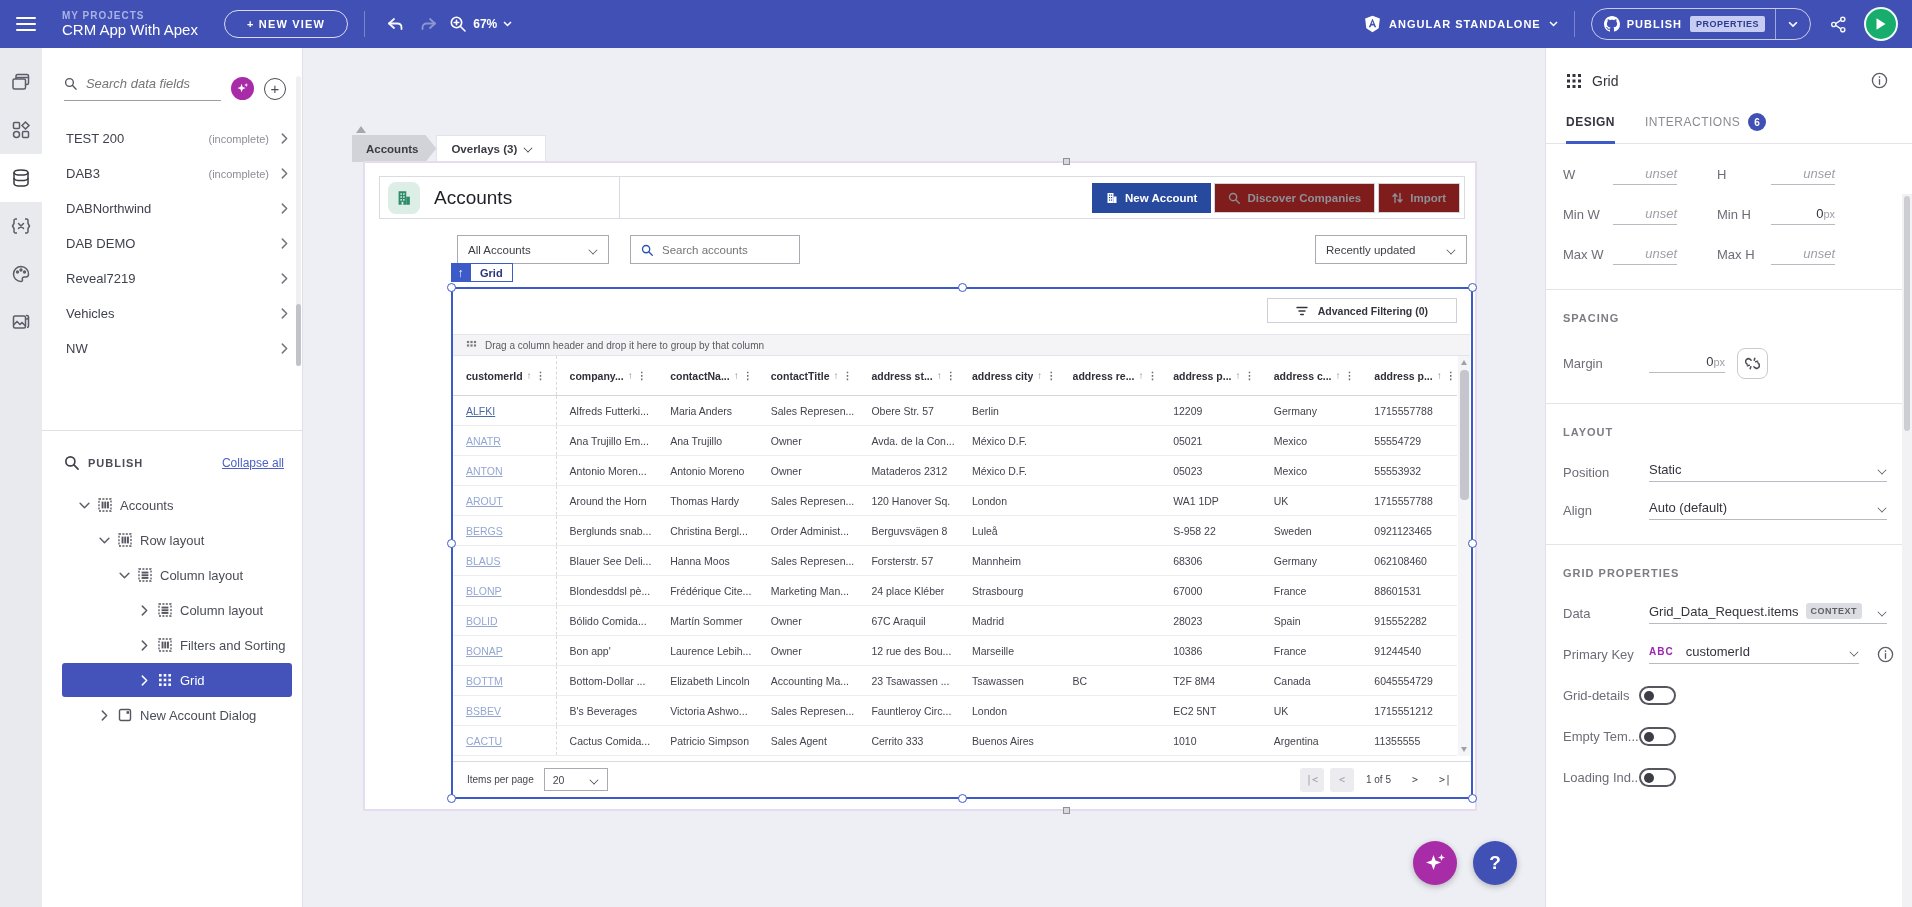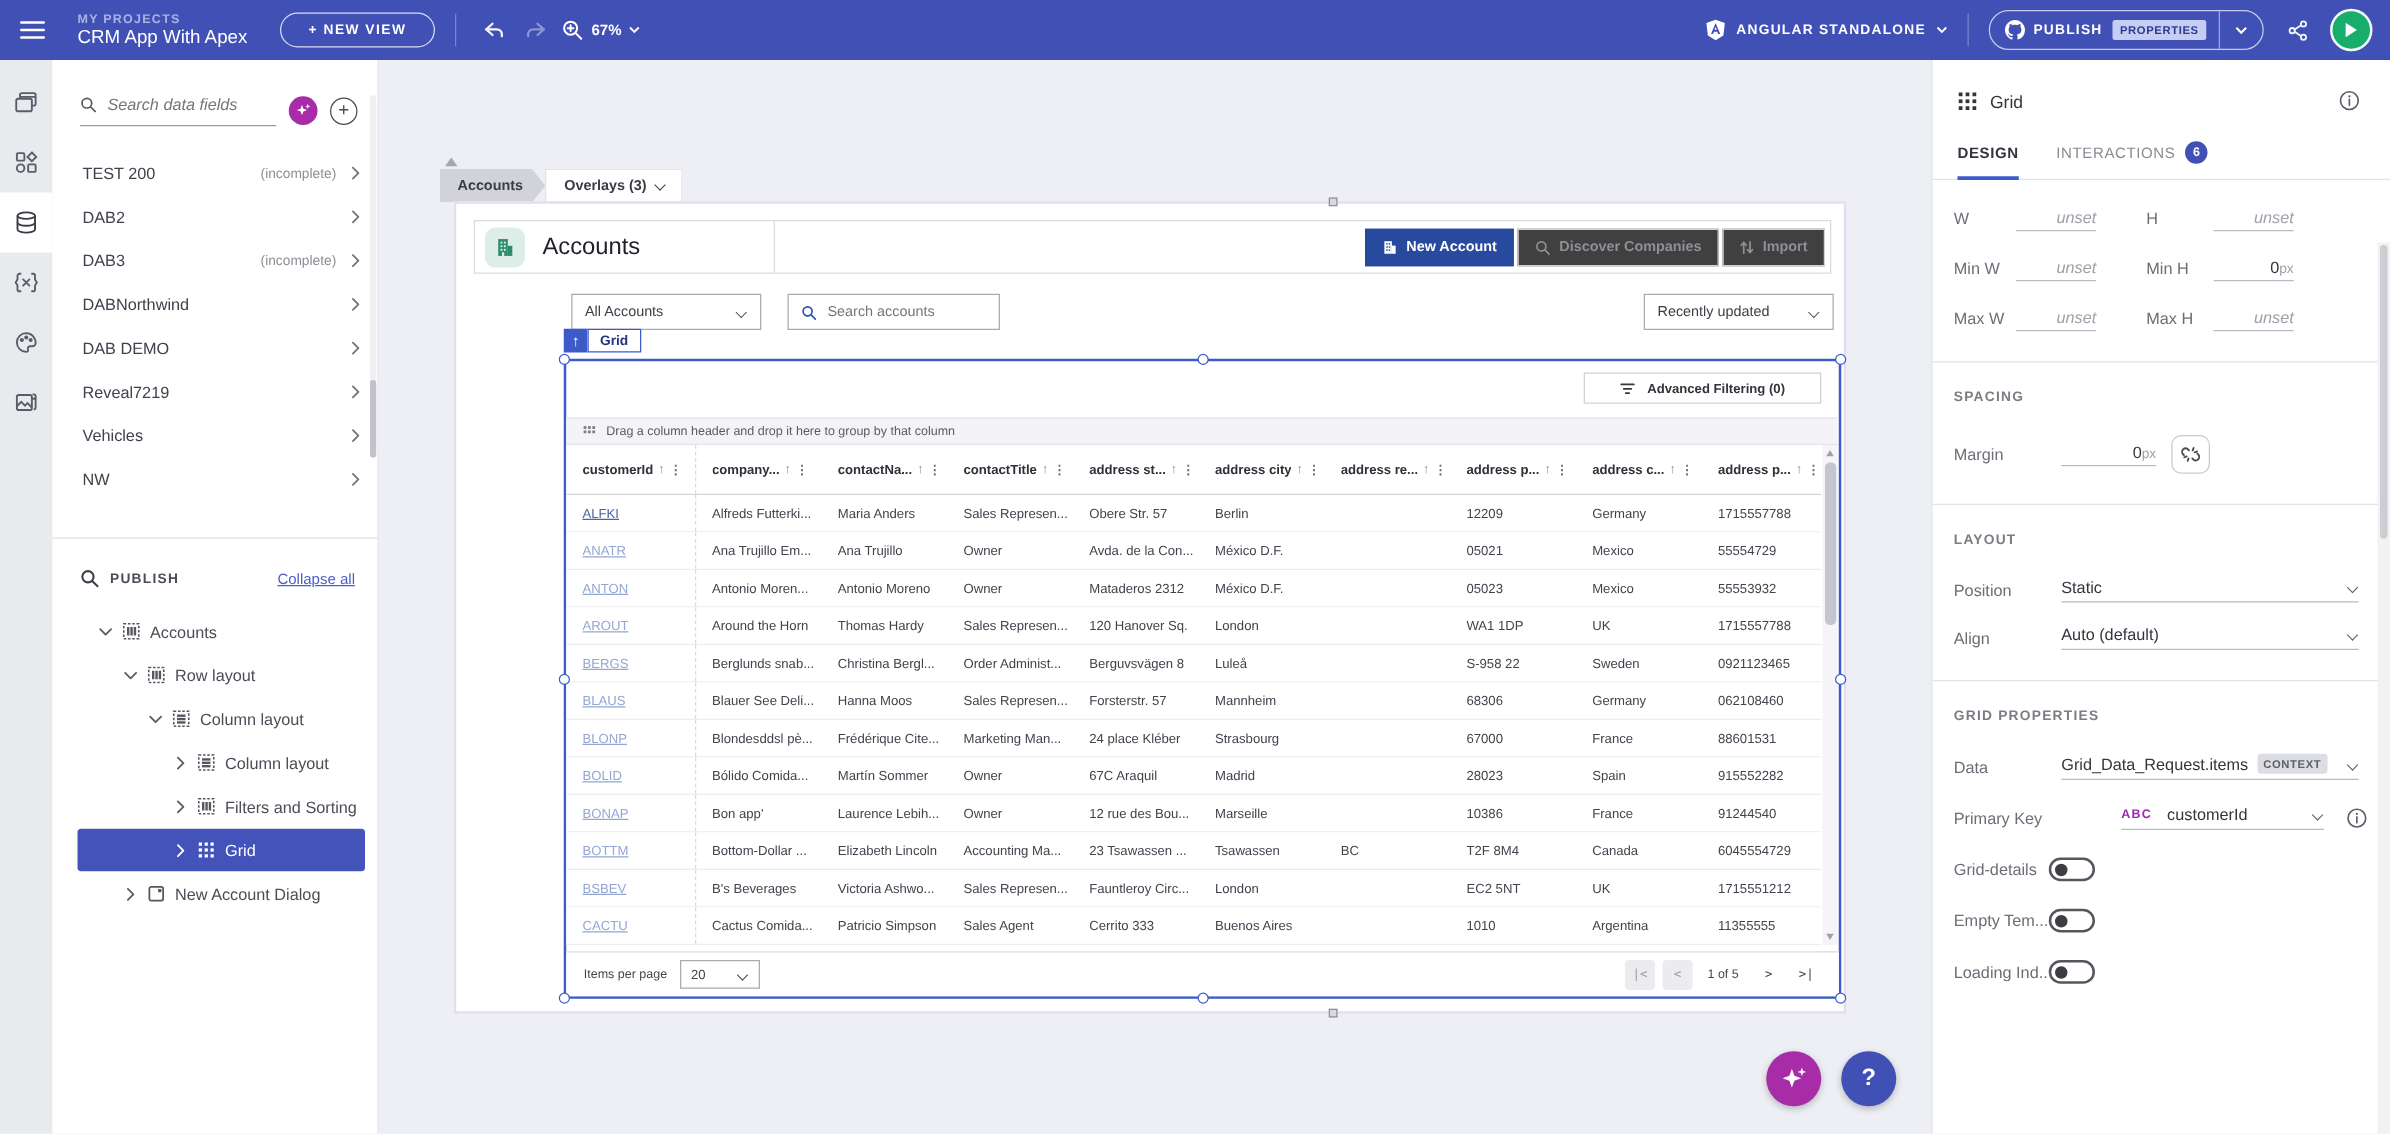--- a/index.html
+++ b/index.html
@@ -72,21 +72,21 @@
   .ctab-overlays { background:#fff; color:#3a3b44; font-size:11.5px; font-weight:bold; display:flex; align-items:center; gap:7px; padding:0 12px 0 14px; cursor:pointer; border:1px solid #e3e4ea; border-bottom:none;}
   .view { position:absolute; left:60px; top:113px; width:1114px; height:650px; background:#fff; border:2px solid #e6dcf0; }
   .view-handle { position:absolute; width:7px; height:7px; background:#d8d9df; border:1px solid #8f9098; }
 
   
   .vheader { position:absolute; left:14px; top:13px; right:10px; height:43px; border:1px solid #dadbe1; display:flex; align-items:center; background:#fff;}
   .vheader-left { width:240px; align-self:stretch; display:flex; align-items:center; gap:14px; padding-left:8px; border-right:1px solid #dadbe1;}
   .vh-icon { width:32px; height:32px; border-radius:8px; background:#ddeee6; display:flex; align-items:center; justify-content:center;}
   .vh-title { font-size:19px; color:#1e1f27; }
   .vh-buttons { margin-left:auto; display:flex; align-items:center; gap:3px; padding-right:4px;}
-  .vbtn { height:30px; display:flex; align-items:center; gap:7px; font-size:11.5px; font-weight:bold; padding:0 13px; cursor:pointer; background:#404040; color:#8f9097; border:1px solid #d2d3d9;}
+  .vbtn { height:30px; display:flex; align-items:center; gap:7px; font-size:11.5px; font-weight:bold; padding:0 13px; cursor:pointer; background:#7f1d1d; color:#8f9097; border:1px solid #d2d3d9;}
   .vbtn.primary { background:#27499e; color:#fff; border-color:#27499e; }
 
   
   .vtoolbar { position:absolute; left:92px; top:72px; width:1010px; height:29px; display:flex; align-items:center;}
   .select-box { height:29px; border:1px solid #a9aab2; background:#fff; display:flex; align-items:center; font-size:11.5px; color:#3c3d46; padding:0 10px; gap:8px; cursor:pointer;}
   .select-box .sel-chev { margin-left:auto; color:#55565e;}
   .vsearch { height:29px; width:170px; border:1px solid #a9aab2; background:#fff; display:flex; align-items:center; gap:9px; padding:0 10px; margin-left:21px;}
   .vsearch input { border:none; outline:none; font-size:11.5px; color:#8b8c94; width:100%; background:transparent; font-family:"Liberation Sans",sans-serif;}
 
   
@@ -313,29 +313,20 @@
           <div class="src-row">
             <span>TEST 200</span>
             <span class="src-note">(incomplete)</span>
             <span class="src-chev">
               <svg width="7" height="11" viewBox="0 0 8 12" fill="none" stroke="currentColor" stroke-width="1.7" stroke-linecap="round" stroke-linejoin="round">
                 <path d="M1.5 1l5 5-5 5"></path>
               </svg>
             </span>
           </div>
           <div class="src-row">
-            <span>DAB2</span>
-            <span class="spacer"></span>
-            <span class="src-chev">
-              <svg width="7" height="11" viewBox="0 0 8 12" fill="none" stroke="currentColor" stroke-width="1.7" stroke-linecap="round" stroke-linejoin="round">
-                <path d="M1.5 1l5 5-5 5"></path>
-              </svg>
-            </span>
-          </div>
-          <div class="src-row">
             <span>DAB3</span>
             <span class="src-note">(incomplete)</span>
             <span class="src-chev">
               <svg width="7" height="11" viewBox="0 0 8 12" fill="none" stroke="currentColor" stroke-width="1.7" stroke-linecap="round" stroke-linejoin="round">
                 <path d="M1.5 1l5 5-5 5"></path>
               </svg>
             </span>
           </div>
           <div class="src-row">
             <span>DABNorthwind</span>
@@ -980,21 +971,21 @@
       <div class="prop-row">
         <span class="prop-label">Data</span>
         <span class="dd-field">
           <span>Grid_Data_Request.items</span>
           <span class="ctx-badge">CONTEXT</span>
           <span class="sel-chev"></span>
         </span>
       </div>
       <div class="prop-row" style="margin-top:20px;">
         <span class="prop-label">Primary Key</span>
-        <span class="dd-field" style="margin-right:8px;margin-left:48px;">
+        <span class="dd-field" style="margin-right:8px;">
           <span class="abc">ABC</span>
           <span>customerId</span>
           <span class="sel-chev"></span>
         </span>
         <span class="pk-info" style="margin-right:18px;">
           <svg width="17" height="17" viewBox="0 0 18 18" fill="none" stroke="#5c5d66" stroke-width="1.4">
               <circle cx="9" cy="9" r="7.5"></circle>
               <path d="M9 8v5" stroke-linecap="round"></path>
               <circle cx="9" cy="5.4" r=".9" fill="#5c5d66" stroke="none"></circle>
             </svg>

